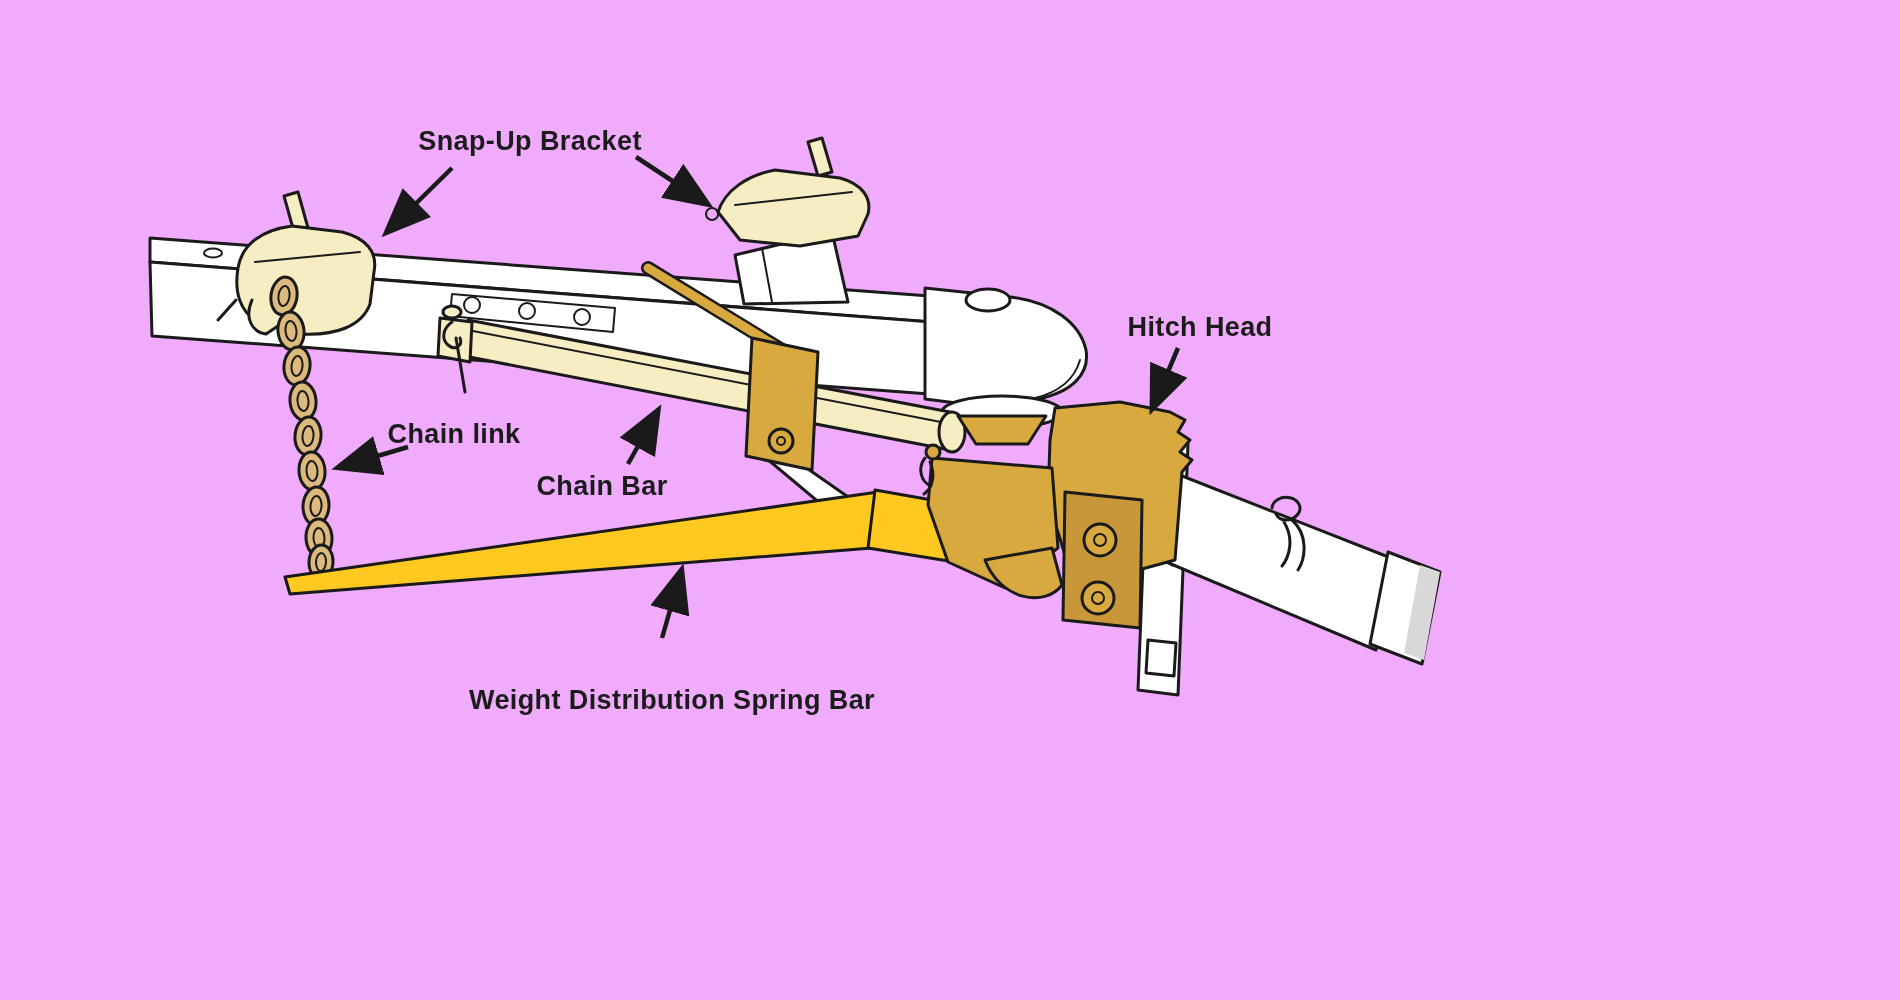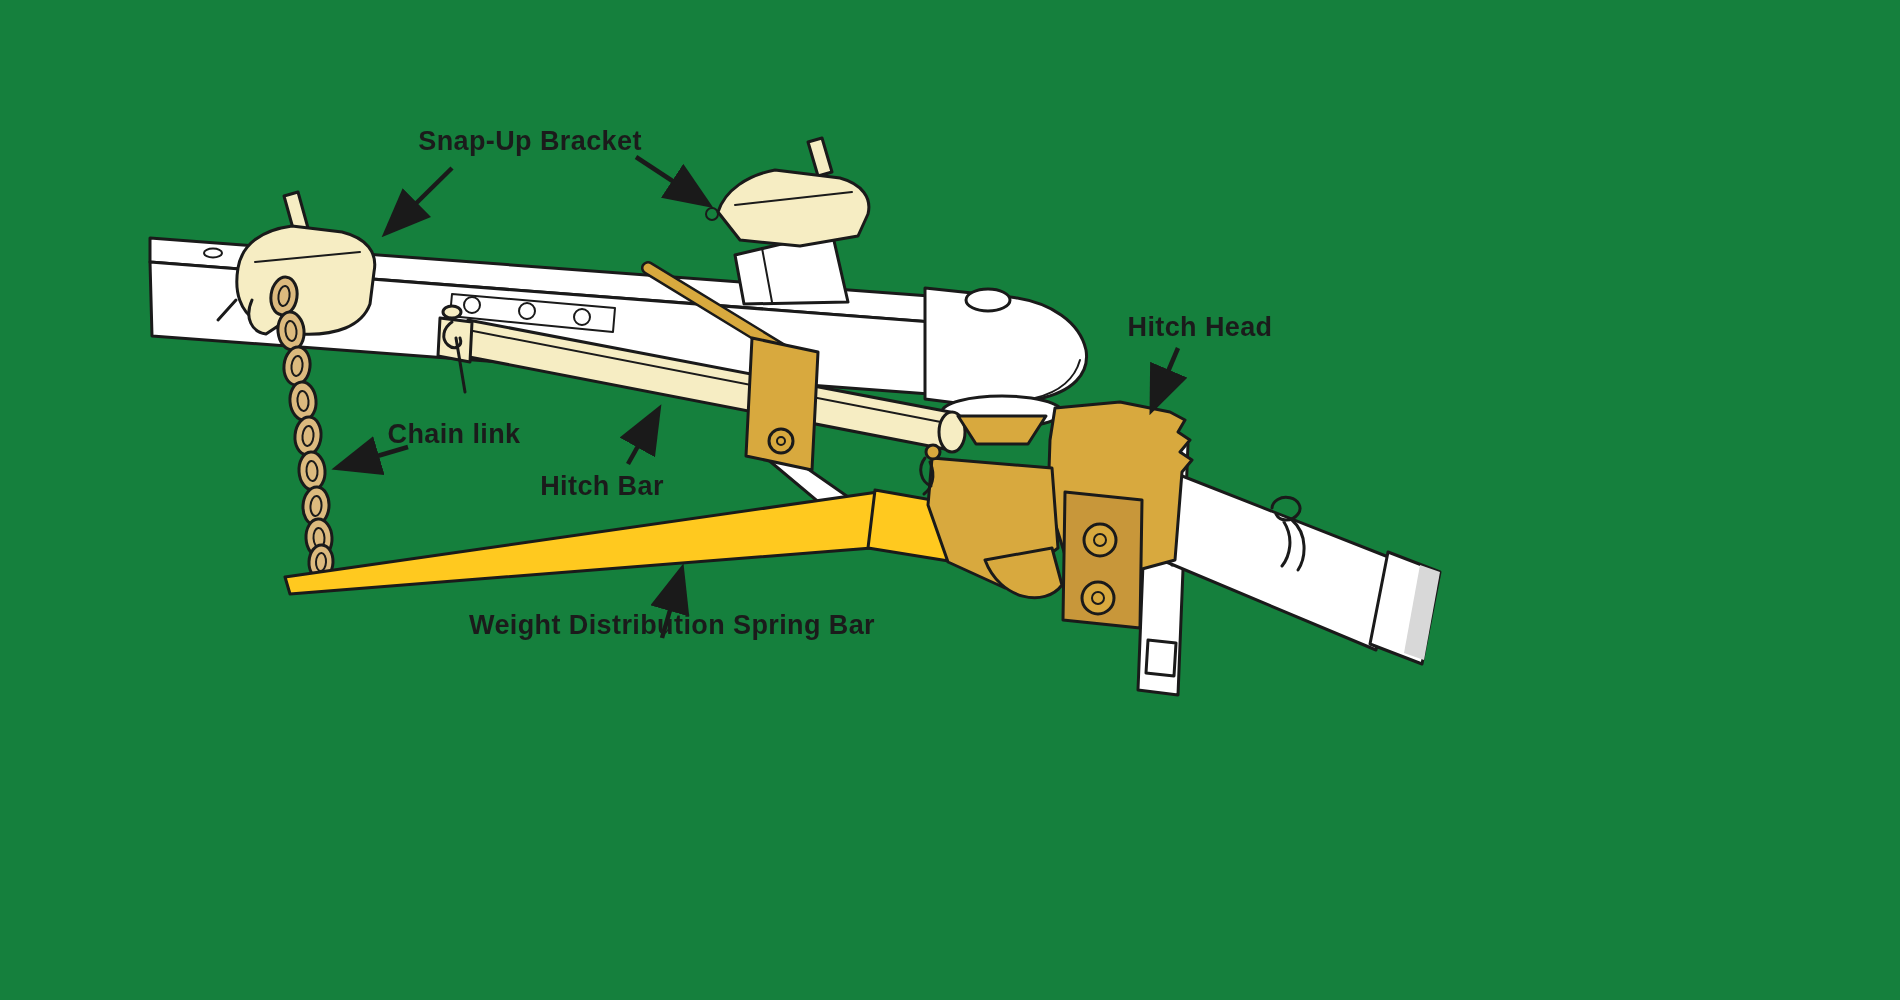--- a/index.html
+++ b/index.html
@@ -1,16 +1,16 @@
 <!DOCTYPE html>
 <html><head>
 <meta charset="utf-8">
 <style>
   html,body{margin:0;padding:0;background:#ffffff;}
-  .stage{position:relative;width:1900px;height:1000px;background:#15803d;overflow:hidden;
+  .stage{position:relative;width:1900px;height:1000px;background:#f0abfc;overflow:hidden;
          font-family:"Liberation Sans",sans-serif;}
   .stage svg{position:absolute;inset:0;}
   .label{position:absolute;transform:translate(-50%,-50%);font-weight:700;font-size:27px;
          color:#1b1b1b;letter-spacing:.4px;white-space:nowrap;}
   .ol{stroke:#1a1a1a;stroke-width:3;stroke-linejoin:round;stroke-linecap:round;}
   .ol2{stroke:#1a1a1a;stroke-width:2;stroke-linejoin:round;stroke-linecap:round;fill:none;}
   .wire{stroke:#1a1a1a;stroke-width:3;fill:none;stroke-linecap:round;}
 </style>
 </head>
 <body>
@@ -151,15 +151,15 @@
     <line x1="1178" y1="348" x2="1153" y2="407" stroke="#1a1a1a" stroke-width="4.5" marker-end="url(#ah)"></line>
     <line x1="408" y1="447" x2="340" y2="467" stroke="#1a1a1a" stroke-width="4.5" marker-end="url(#ah)"></line>
     <line x1="628" y1="464" x2="657" y2="412" stroke="#1a1a1a" stroke-width="4.5" marker-end="url(#ah)"></line>
     <line x1="662" y1="638" x2="681" y2="572" stroke="#1a1a1a" stroke-width="4.5" marker-end="url(#ah)"></line>
   </g>
 </svg>
 
 <div class="label" style="left:530px;top:141px">Snap-Up Bracket</div>
 <div class="label" style="left:1200px;top:327px">Hitch Head</div>
 <div class="label" style="left:454px;top:434px">Chain link</div>
-<div class="label" style="left:602px;top:486px">Hitch Bar</div>
-<div class="label" style="left:672px;top:625px">Weight Distribution Spring Bar</div>
+<div class="label" style="left:602px;top:486px">Chain Bar</div>
+<div class="label" style="left:672px;top:700px">Weight Distribution Spring Bar</div>
 </div>
 
 </body></html>

